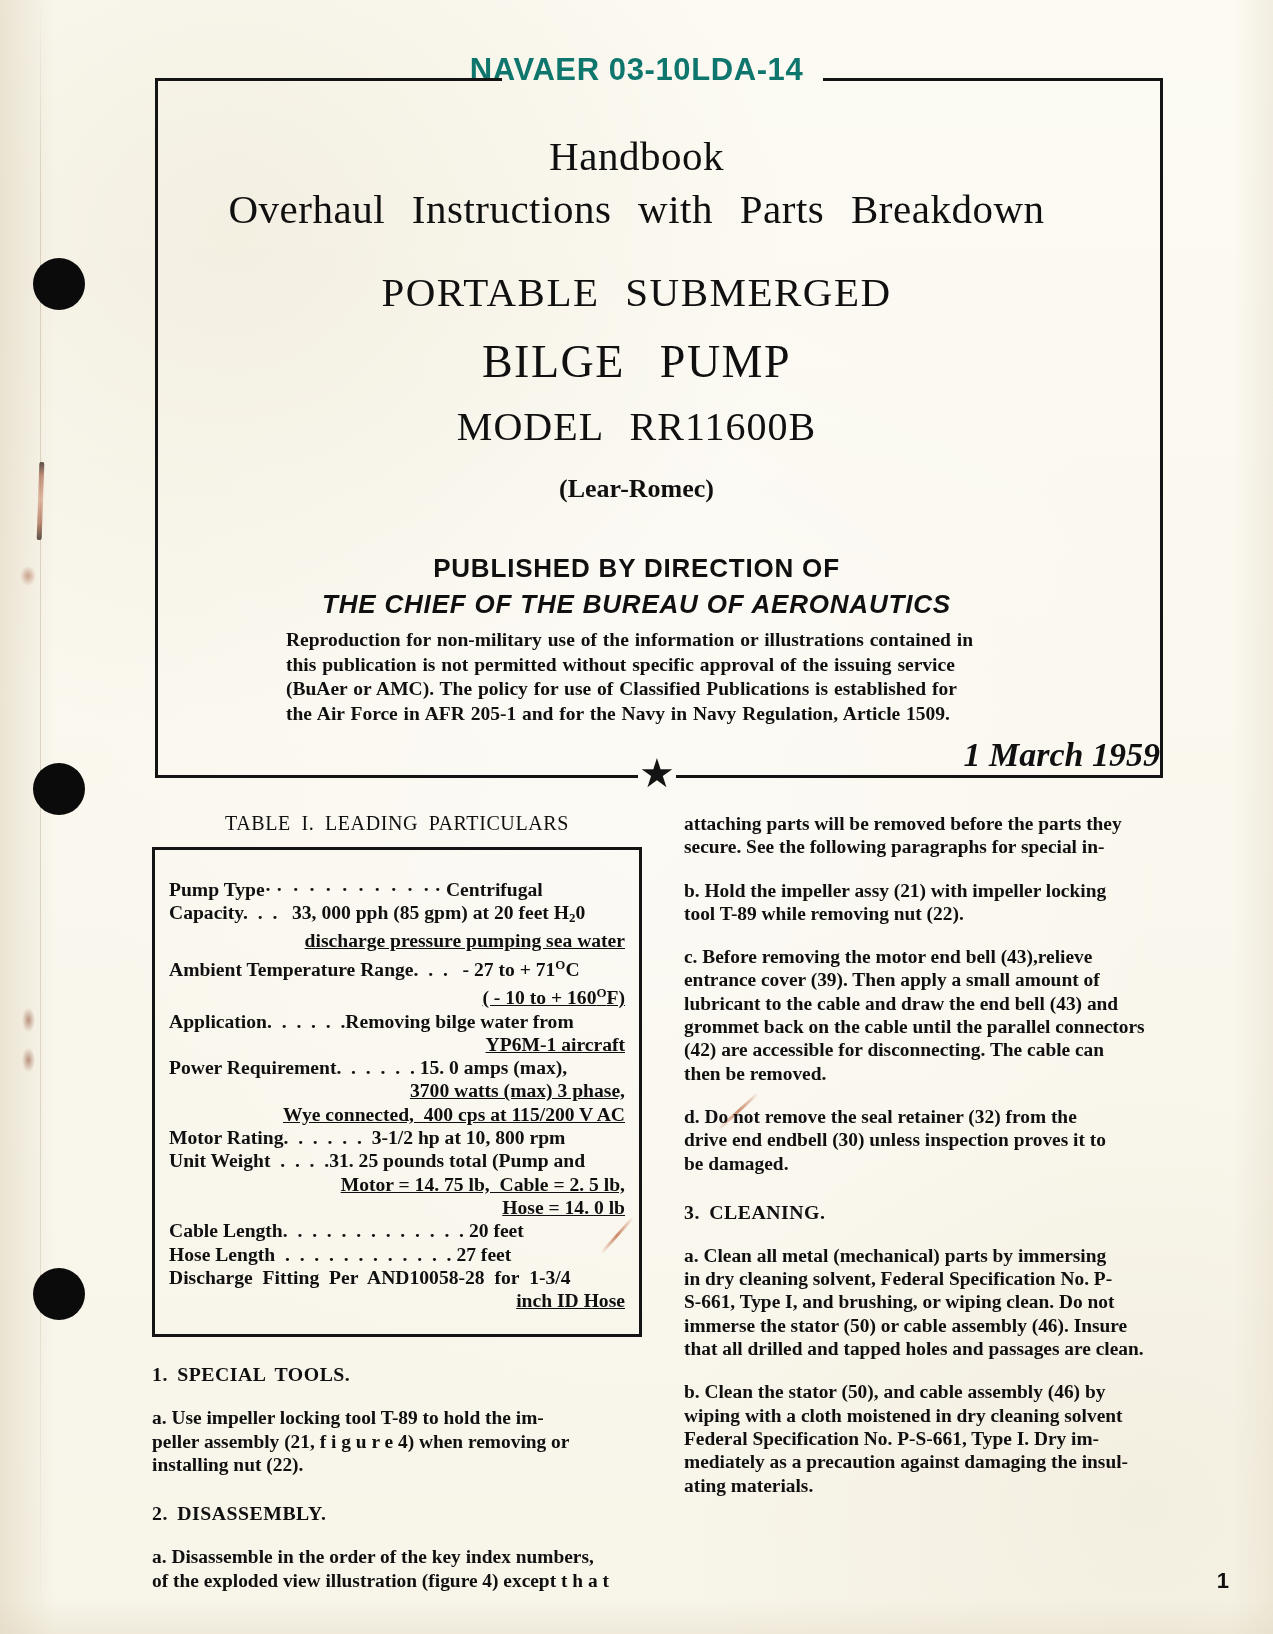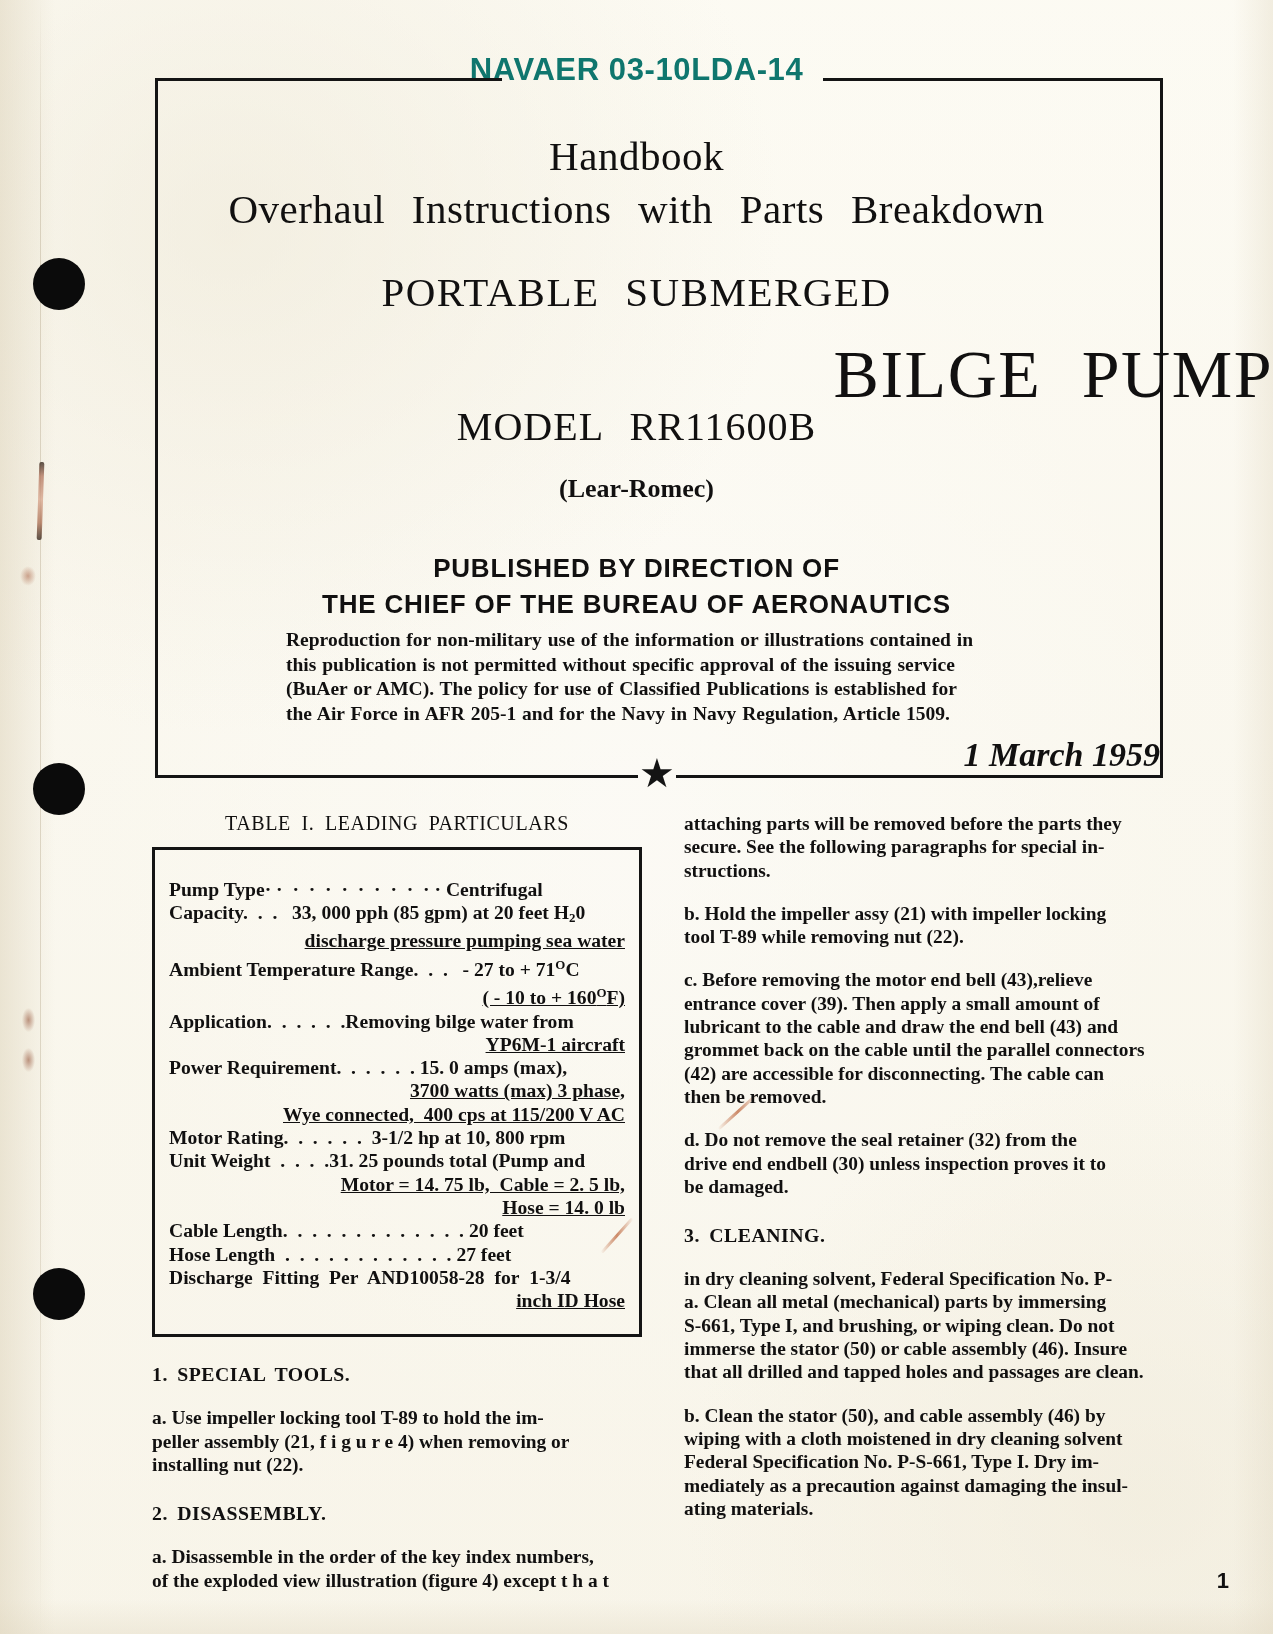--- a/index.html
+++ b/index.html
@@ -142,39 +142,39 @@
   #subtitle {
     position: absolute; left: 0; right: 0; top: 185px;
     font-size: 41px; letter-spacing: .5px; word-spacing: 16px;
   }
   #line-portable {
     position: absolute; left: 0; right: 0; top: 268px;
     font-size: 41px; letter-spacing: 1.5px; word-spacing: 14px;
   }
   #line-bilge {
     position: absolute; left: 0; right: 0; top: 335px;
-    font-size: 68px; letter-spacing: 1.5px; word-spacing: 22px; text-align: right;
+    font-size: 46px; letter-spacing: 1.5px; word-spacing: 22px;
   }
   #line-model {
     position: absolute; left: 0; right: 0; top: 403px;
     font-size: 40px; letter-spacing: 1px; word-spacing: 16px;
   }
   #maker {
     position: absolute; left: 0; right: 0; top: 474px;
     font-size: 26px; font-weight: 700;
   }
   #pub1 {
     position: absolute; left: 0; right: 0; top: 553px;
     font-family: "Liberation Sans", "DejaVu Sans", sans-serif;
     font-weight: 700; font-size: 26px; letter-spacing: .8px;
   }
   #pub2 {
     position: absolute; left: 0; right: 0; top: 589px;
     font-family: "Liberation Sans", "DejaVu Sans", sans-serif;
-    font-weight: 700; font-size: 26px; letter-spacing: .8px;
+    font-weight: 700; font-size: 26px; letter-spacing: .8px; font-style: italic;
   }
   #repro {
     position: absolute;
     left: 286px; top: 628px; width: 752px;
     font-size: 19.5px;
     font-weight: 700;
     line-height: 24.5px;
     text-align: justify;
     word-spacing: 1px;
   }
@@ -325,21 +325,20 @@
       <span> a.  Disassemble in the order of the key index numbers,</span>
       <span>of the exploded view illustration (figure 4) except t h a t</span>
     </div>
   </div>
 
   <div id="col-right">
 
     <div class="body-text para">
       <span>attaching parts will be removed before the parts they</span>
       <span>secure. See  the following paragraphs for special in-</span>
-      <span>structions.</span>
     </div>
 
     <div class="body-text para">
       <span> b.  Hold the impeller assy (21) with impeller locking</span>
       <span>tool T-89 while removing nut (22).</span>
     </div>
 
     <div class="body-text para">
       <span> c.  Before removing the motor end bell (43),relieve</span>
       <span>entrance cover (39).  Then apply a small amount of</span>
@@ -351,22 +350,22 @@
 
     <div class="body-text para">
       <span> d.  Do not  remove the seal retainer (32) from the</span>
       <span>drive end endbell (30) unless inspection proves it to</span>
       <span>be damaged.</span>
     </div>
 
     <div class="heading">3. CLEANING.</div>
 
     <div class="body-text para">
+      <span> a.  Clean all metal (mechanical) parts by immersing</span>
       <span>in dry cleaning solvent,  Federal Specification No. P-</span>
-      <span> a.  Clean all metal (mechanical) parts by immersing</span>
       <span>S-661, Type I, and brushing,  or wiping clean. Do not</span>
       <span>immerse the stator (50) or cable assembly (46). Insure</span>
       <span>that all drilled and tapped holes and passages are clean.</span>
     </div>
 
     <div class="body-text para">
       <span> b.  Clean the stator (50), and cable assembly (46) by</span>
       <span>wiping with a cloth moistened in dry cleaning solvent</span>
       <span>Federal Specification No. P-S-661, Type I.  Dry im-</span>
       <span>mediately as a precaution against damaging the insul-</span>

